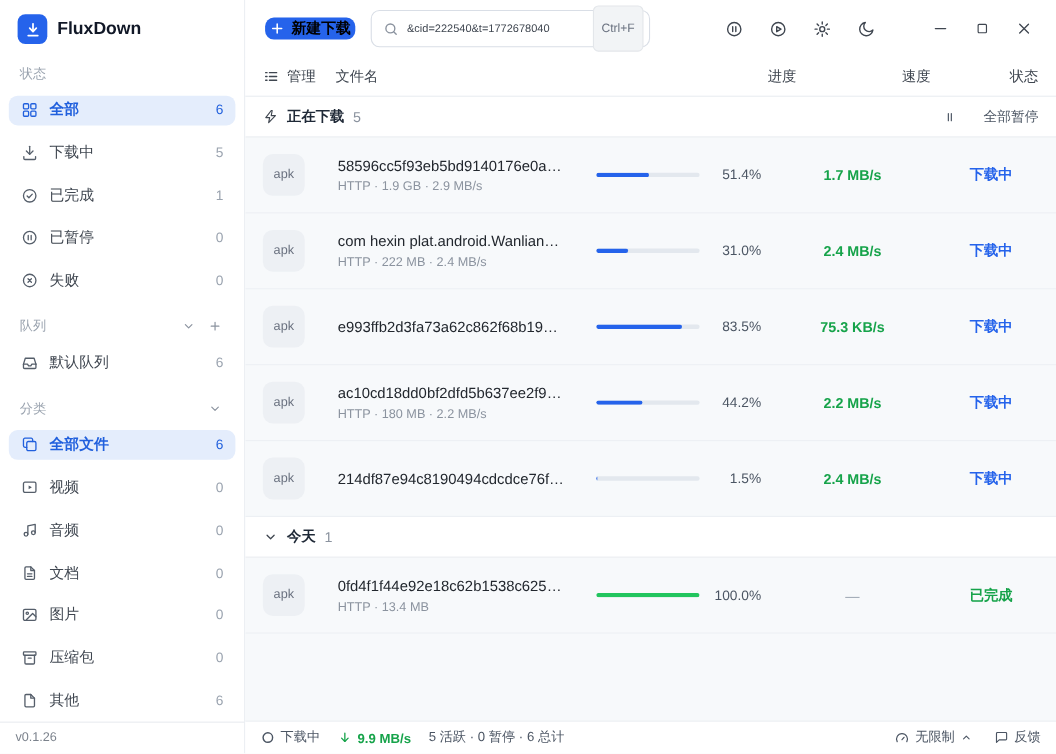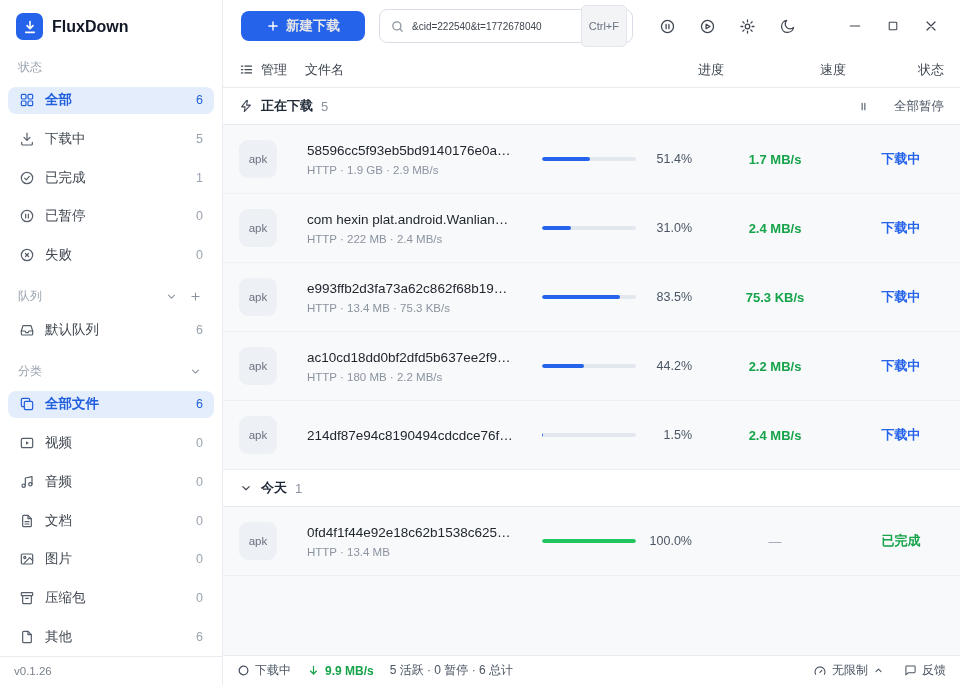--- a/index.html
+++ b/index.html
@@ -21,21 +21,21 @@
   .side-item .sicon{color:#555e6a;display:flex}
   .side-item.active{background:#e4edfc;color:#2160dd;font-weight:700}
   .side-item.active .sicon{color:#2160dd}
   .side-item .count{margin-left:auto;font-size:12.5px;color:#9aa3af;font-weight:400}
   .side-item.active .count{color:#2160dd;font-weight:400}
   .sidebar-footer{margin-top:auto;height:29px;flex:none;border-top:1px solid #e8ebf0;display:flex;align-items:center;padding:0 14px;font-size:11.5px;color:#7b828c}
 
   
   .main{flex:1;display:flex;flex-direction:column;min-width:0}
   .topbar{height:52px;flex:none;display:flex;align-items:center;padding:0 12px 0 18px;gap:14px;background:#fff}
-  .btn-primary{display:flex;align-items:center;gap:6px;height:30px;padding:0 25px;background:#2563eb;color:#e5e5e5;border:none;border-radius:8px;font-size:13.5px;font-weight:600;cursor:pointer;font-family:inherit;flex:none}
+  .btn-primary{display:flex;align-items:center;gap:6px;height:20px;padding:0 4px;background:#2563eb;color:#000000;border:none;border-radius:8px;font-size:13.5px;font-weight:600;cursor:pointer;font-family:inherit;flex:none}
   .searchbox{display:flex;align-items:center;gap:7px;width:254px;height:34px;border:1px solid #d9dee6;border-radius:8px;padding:0 5px 0 10px;color:#6b7280;background:#fff;flex:none}
   .searchbox input{flex:1;min-width:0;border:none;outline:none;font-size:10px;color:#3f4650;font-family:inherit;background:transparent}
   .kbd{flex:none;background:#f2f4f6;border:1px solid #e3e6ea;border-radius:5px;padding:14px 7px;font-size:11px;color:#6b7280}
   .top-icons{display:flex;align-items:center;gap:10px;margin-left:auto}
   .icon-btn{width:30px;height:30px;border-radius:7px;display:flex;align-items:center;justify-content:center;color:#3f4650;cursor:pointer;background:none;border:none}
   .win-controls{display:flex;align-items:center;gap:8px;margin-left:24px;margin-right:2px}
 
   
   .thead{height:36px;flex:none;display:flex;align-items:center;padding:0 16px;font-size:13px;color:#3f4650;border-bottom:1px solid #e8ebf0;background:#fff}
   .th-manage{display:flex;align-items:center;gap:7px;cursor:pointer}
@@ -416,21 +416,20 @@
           <div class="ppct">31.0%</div>
         </div>
         <div class="scell">2.4 MB/s</div>
         <div class="stcell">下载中</div>
       </div>
 
       <div class="row">
         <div class="badge">apk</div>
         <div class="fcell">
           <div class="fname">e993ffb2d3fa73a62c862f68b198dfdd_222540...</div>
-          <div class="fmeta">HTTP · 13.4 MB · 75.3 KB/s</div>
         </div>
         <div class="pcell">
           <div class="pbar">
               <div class="pfill" style="width: 83.5%;"></div>
             </div>
           <div class="ppct">83.5%</div>
         </div>
         <div class="scell">75.3 KB/s</div>
         <div class="stcell">下载中</div>
       </div>

